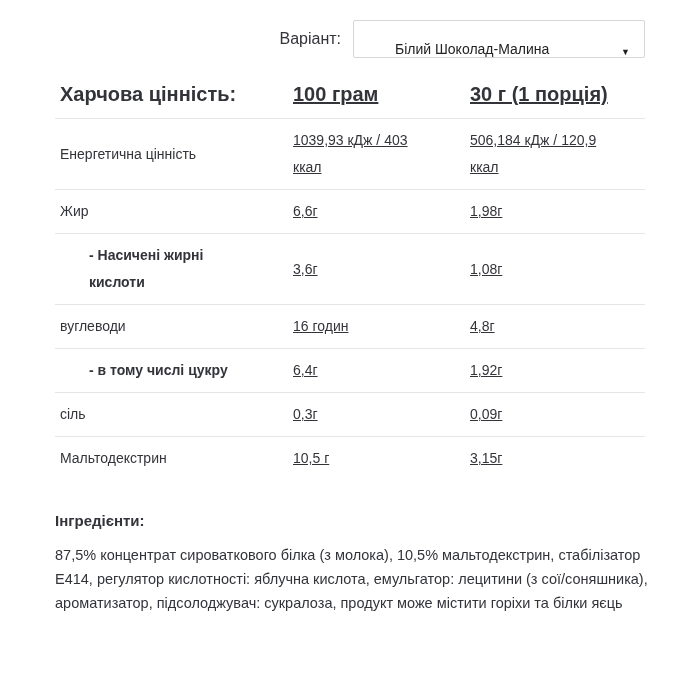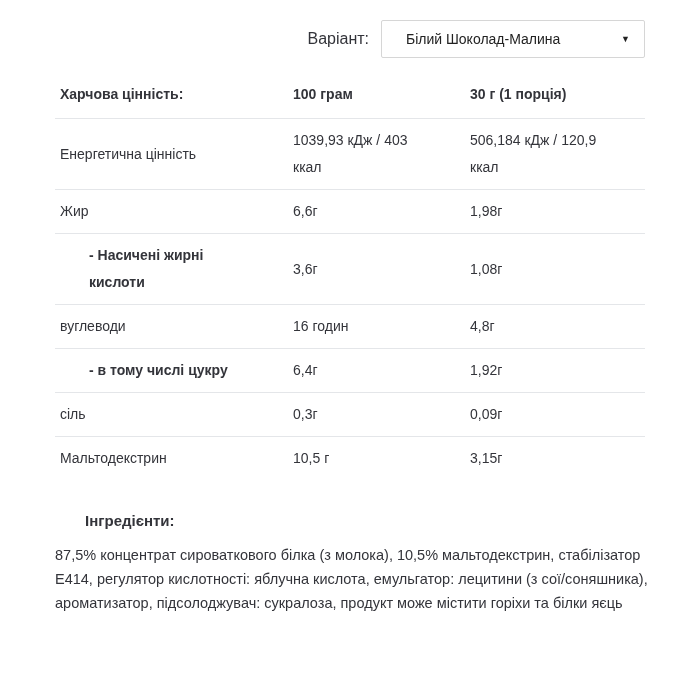--- a/index.html
+++ b/index.html
@@ -19,52 +19,52 @@
 
   
   .variant-row{
     display:flex;justify-content:flex-end;align-items:center;
     height:38px;margin-bottom:17px;
   }
   .variant-label{
     font-size:16px;color:var(--text);margin-right:12px;
   }
   .variant-select{
-    width:264px;height:38px;
+    width:292px;height:38px;
     border:1px solid var(--select-border);
     background:#fff;border-radius:2px;
-    display:flex;align-items:center;
-    padding:0 14px 0 24px;
+    display:flex;align-items:flex-end;
+    padding:0 14px 0 41px;
     cursor:pointer;
   }
   .variant-select .value{font-size:14px;color:#222;flex:1;}
   .variant-select .caret{font-size:9px;color:#222;line-height:1;}
 
   
   table.nutrition{
     width:590px;border-collapse:collapse;table-layout:fixed;
   }
   col.c1{width:238px;} col.c2{width:177px;} col.c3{width:175px;}
   .nutrition th,.nutrition td{
     text-align:left;vertical-align:middle;
     font-size:14px;line-height:27px;
     padding:8px 0;
     border-bottom:1px solid var(--border);
     color:var(--text);
   }
-  .nutrition thead th{font-weight:700;font-size:14px;padding:6px 0 10px 0;}
+  .nutrition thead th{font-weight:700;font-size:20px;padding:6px 0 10px 0;}
   .nutrition th:first-child,.nutrition td:first-child{padding-left:5px;padding-right:38px;}
-  .nutrition td:nth-child(2),.nutrition th:nth-child(2){padding-right:36px;}
-  .nutrition td:nth-child(3),.nutrition th:nth-child(3){padding-right:18px;}
+  .nutrition td:nth-child(2),.nutrition th:nth-child(2){padding-right:36px;text-decoration:underline;}
+  .nutrition td:nth-child(3),.nutrition th:nth-child(3){padding-right:18px;text-decoration:underline;}
   .nutrition tr.indent td:first-child{padding-left:34px;font-weight:bold;}
   .nutrition tbody tr:last-child td{border-bottom:none;margin-left:28px;}
 
   
   .ingredients{margin-top:32px;}
-  .ingredients h3{font-size:15px;font-weight:700;color:var(--text);margin-left:30px;}
+  .ingredients h3{font-size:15px;font-weight:700;color:var(--text);}
   .ingredients p{
     margin-top:14px;font-size:14.5px;line-height:24px;color:var(--text);
     width:595px;
   }
 </style>
 </head>
 <body>
 
 <div class="content">
 

